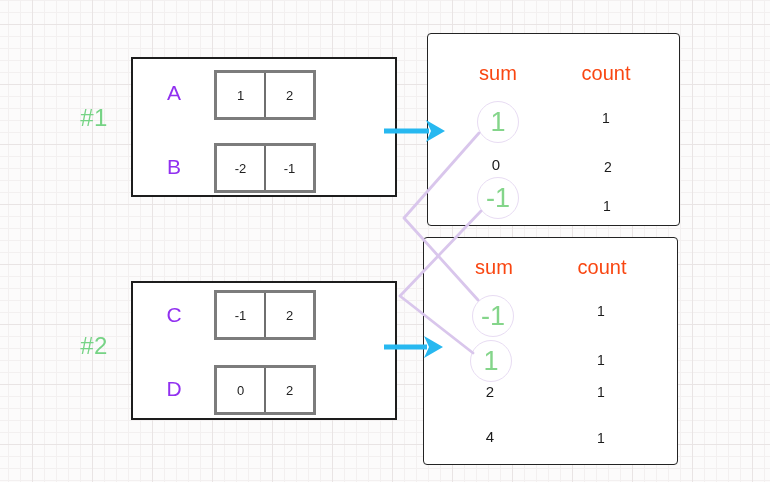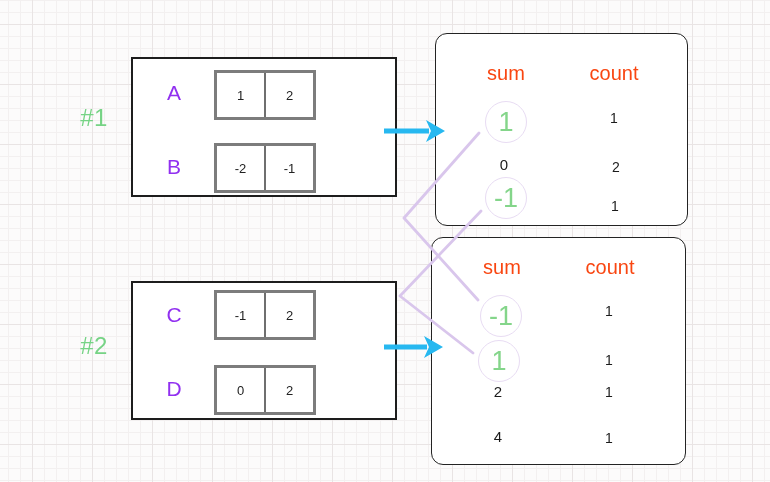--- a/index.html
+++ b/index.html
@@ -48,21 +48,21 @@
   .cells-a { top: 11px; } .cells-b { top: 84px; }
   .cells-c { top: 7px;  } .cells-d { top: 82px; }
   .cell {
     flex: 1; display: flex; align-items: center; justify-content: center;
     font-size: 13px; color: #222;
   }
   .cell + .cell { border-left: 2px solid #6f6f6f; }
 
   .rbox {
     position: absolute; background: #ffffff;
-    border: 1.6px solid #232323; border-radius: 12px; box-sizing: border-box; margin-left: 8px;
+    border: 1.6px solid #232323; border-radius: 4px; box-sizing: border-box;
   }
   .rbox-1 { left: 427px; top: 33px;  width: 253px; height: 193px; }
   .rbox-2 { left: 423px; top: 237px; width: 255px; height: 228px; }
 
   .hdr {
     position: absolute; transform: translate(-50%,-50%);
     font-size: 20px; color: var(--orange);
   }
   .rbox-1 .hdr-sum { left: 70px;  top: 39px; }
   .rbox-1 .hdr-cnt { left: 178px; top: 39px; }

